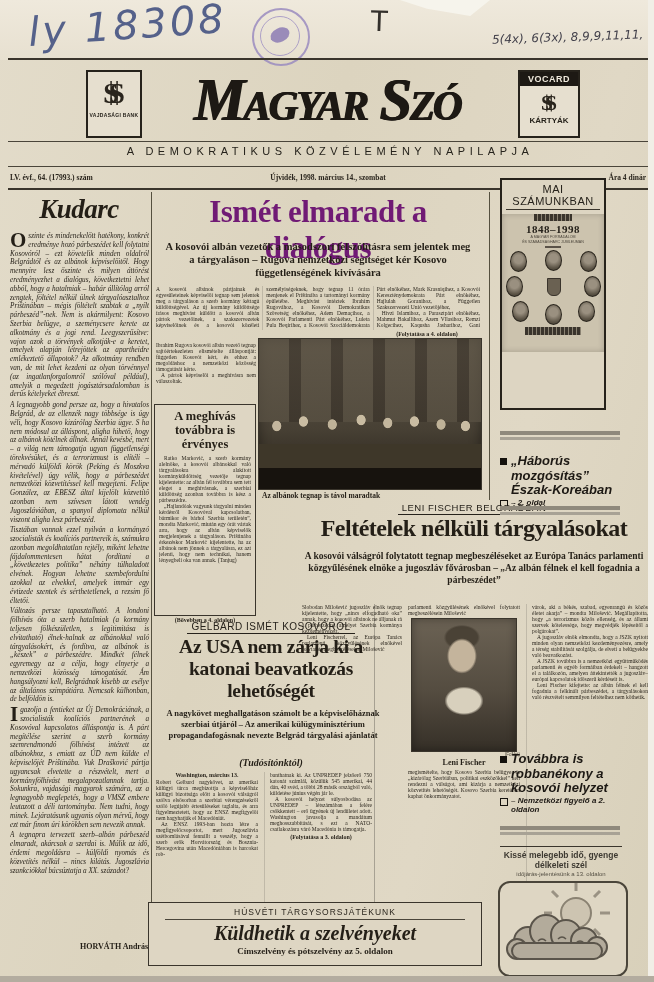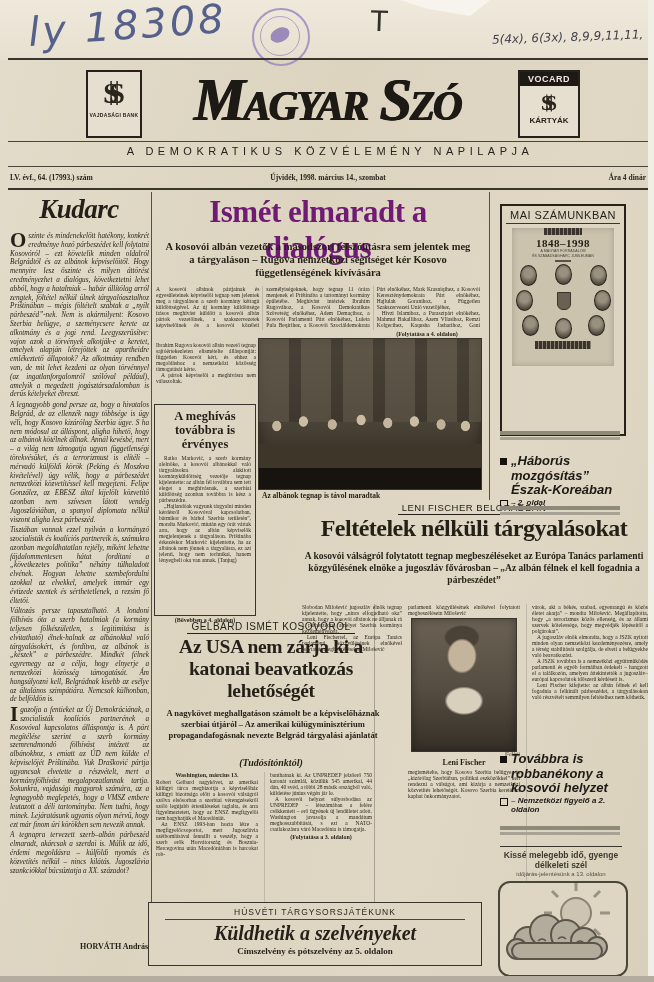--- a/index.html
+++ b/index.html
@@ -124,21 +124,21 @@
   #gelbard-c2{border-left:1px solid #00000022;padding-left:5px;}
   #gelbard-city{text-align:center;font-weight:bold;font-size:6px;margin-bottom:1px;}
   #gelbard-continued{text-align:center;font-weight:bold;font-size:6px;margin-top:2px;}
   
   #bottom-strip{left:148px;top:902px;width:334px;height:64px;border:1px solid #3a352c;background:#ded6c3;text-align:center;box-sizing:border-box;}
   #bottom-kicker{font-family:"Liberation Sans",sans-serif;font-size:8.5px;letter-spacing:1px;margin-top:4px;color:#2a251d;}
   #bottom-rule{width:300px;height:1px;background:#4a453a;margin:2px auto;}
   #bottom-headline{font-size:20px;font-weight:bold;font-style:italic;letter-spacing:0;}
   #bottom-sub{font-size:9px;font-weight:bold;margin-top:1px;}
   
-  #mai-box{left:500px;top:204px;width:126px;height:232px;border:2px solid #26221b;background:#ddd5c2;box-sizing:border-box;text-align:center;}
+  #mai-box{left:500px;top:178px;width:106px;height:232px;border:2px solid #26221b;background:#ddd5c2;box-sizing:border-box;text-align:center;}
   #mai-header{font-family:"Liberation Sans",sans-serif;font-size:11px;letter-spacing:.5px;padding:3px 0 2px;border-bottom:1px solid #3a352c;margin:0 4px;color:#26221b;}
   #mai-title{font-size:18px;font-weight:bold;line-height:19px;margin-top:3px;}
   #mai-cover{position:relative;width:102px;height:138px;margin:4px auto 0;background:#ccc3ae;box-shadow:inset 0 0 6px #00000033;}
   .cover-bar{margin:3px auto 0;background:repeating-linear-gradient(90deg,#3a342c 0 3px,#8a8272 3px 4px);}
   #cover-bar-top{width:38px;height:7px;}
   #cover-years{font-size:11px;font-weight:bold;letter-spacing:.5px;margin-top:2px;color:#26221b;}
   .cover-line{font-size:3.6px;color:#4a443a;font-family:"Liberation Sans",sans-serif;line-height:4.5px;}
   #cover-orn{width:16px;height:2px;background:#5a5248;margin:2px auto;}
   #cover-portraits{position:relative;width:96px;height:74px;margin:1px auto 0;}
   .oval{position:absolute;width:15px;height:19px;border:1px solid #2a251d;border-radius:50%;

